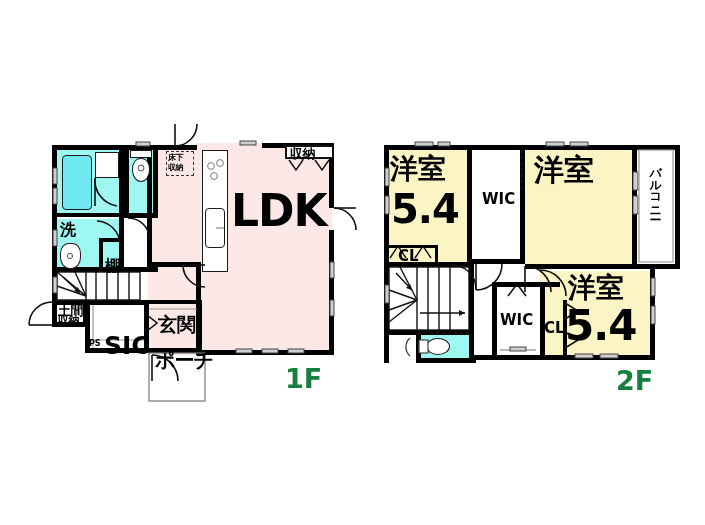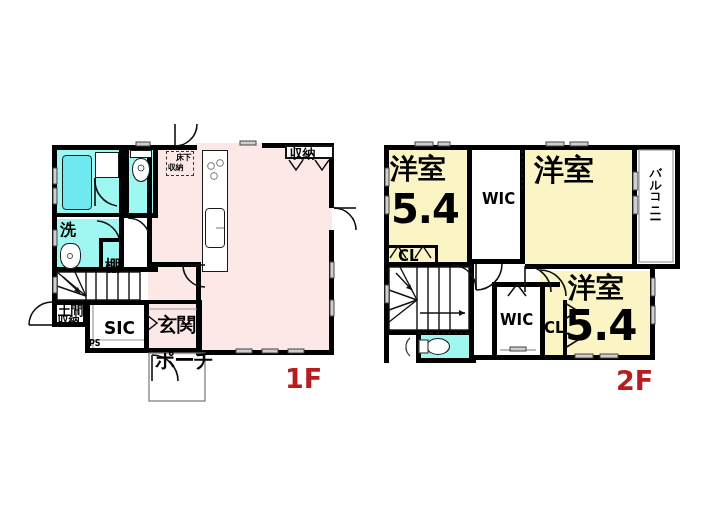--- a/index.html
+++ b/index.html
@@ -9,21 +9,21 @@
   
   .w{position:absolute;background:#000;}          
   .rm{position:absolute;box-sizing:border-box;}   
   .thin{position:absolute;box-sizing:border-box;border:1px solid #1a1a1a;}
   .lbl{position:absolute;color:#000;font-weight:bold;line-height:1;white-space:nowrap;}
   .vlbl{position:absolute;color:#000;font-weight:bold;line-height:1.05;
         writing-mode:vertical-rl;text-orientation:upright;white-space:nowrap;}
   .tiny{font-size:8px;font-weight:bold;letter-spacing:-.5px;}
   .dash{position:absolute;box-sizing:border-box;border:1px dashed #333;}
   svg.ov{position:absolute;left:0;top:0;overflow:visible;}
-  .floorTag{position:absolute;font-size:27px;font-weight:bold;color:#b91c1c;letter-spacing:0px;}
+  .floorTag{position:absolute;font-size:27px;font-weight:bold;color:#15803d;letter-spacing:0px;}
 </style>
 </head>
 <body>
 
 <div id="stage">
 
   <div class="plan" style="left:0;top:0;width:360px;height:525px;">
 
     <div class="rm" style="left:148px;top:147px;width:184px;height:208px;background:#fde8e8;"></div>
     <div class="rm" style="left:196px;top:143px;width:136px;height:10px;background:#fde8e8;"></div>
@@ -150,30 +150,31 @@
         <rect x="136" y="142" width="14" height="4" fill="#cfcfcf" stroke="#444" stroke-width="1"></rect>
         <rect x="240" y="141" width="16" height="4" fill="#cfcfcf" stroke="#444" stroke-width="1"></rect>
         <rect x="330" y="262" width="4" height="16" fill="#cfcfcf" stroke="#444" stroke-width="1"></rect>
         <rect x="330" y="300" width="4" height="16" fill="#cfcfcf" stroke="#444" stroke-width="1"></rect>
         <rect x="236" y="349" width="16" height="4" fill="#cfcfcf" stroke="#444" stroke-width="1"></rect>
         <rect x="262" y="349" width="16" height="4" fill="#cfcfcf" stroke="#444" stroke-width="1"></rect>
         <rect x="288" y="349" width="16" height="4" fill="#cfcfcf" stroke="#444" stroke-width="1"></rect>
       </g>
     </svg>
 
+    <div class="lbl" style="left:231px;top:189px;font-size:44px;letter-spacing:-1px;">LDK</div>
 
     <div class="lbl" style="left:158px;top:315px;font-size:19px;">玄関</div>
     <div class="lbl" style="left:155px;top:350px;font-size:20px;letter-spacing:-1px;">ポーチ</div>
-    <div class="lbl" style="left:104px;top:320px;font-size:17px;">SIC</div>
+    <div class="lbl" style="left:104px;top:333px;font-size:25px;">SIC</div>
 
     <div class="lbl" style="left:58px;top:304px;font-size:13px;letter-spacing:-.5px;">土間</div>
     <div class="lbl" style="left:58px;top:315px;font-size:11px;letter-spacing:-.5px;">収納</div>
 
     <div class="dash" style="left:166px;top:151px;width:28px;height:25px;"></div>
-    <div class="lbl tiny" style="left:168px;top:154px;padding-left:8px;">床下</div>
+    <div class="lbl tiny" style="left:168px;top:154px;">床下</div>
     <div class="lbl tiny" style="left:168px;top:164px;">収納</div>
 
     <div class="lbl" style="left:290px;top:147px;font-size:13px;letter-spacing:-.5px;">収納</div>
     <div class="lbl" style="left:60px;top:222px;font-size:16px;">洗</div>
     <div class="vlbl" style="left:104px;top:244px;font-size:16px;">棚</div>
     <div class="lbl" style="left:89px;top:340px;font-size:8px;">PS</div>
 
     <div class="floorTag" style="left:285px;top:363px;">1F</div>
   </div>
 

